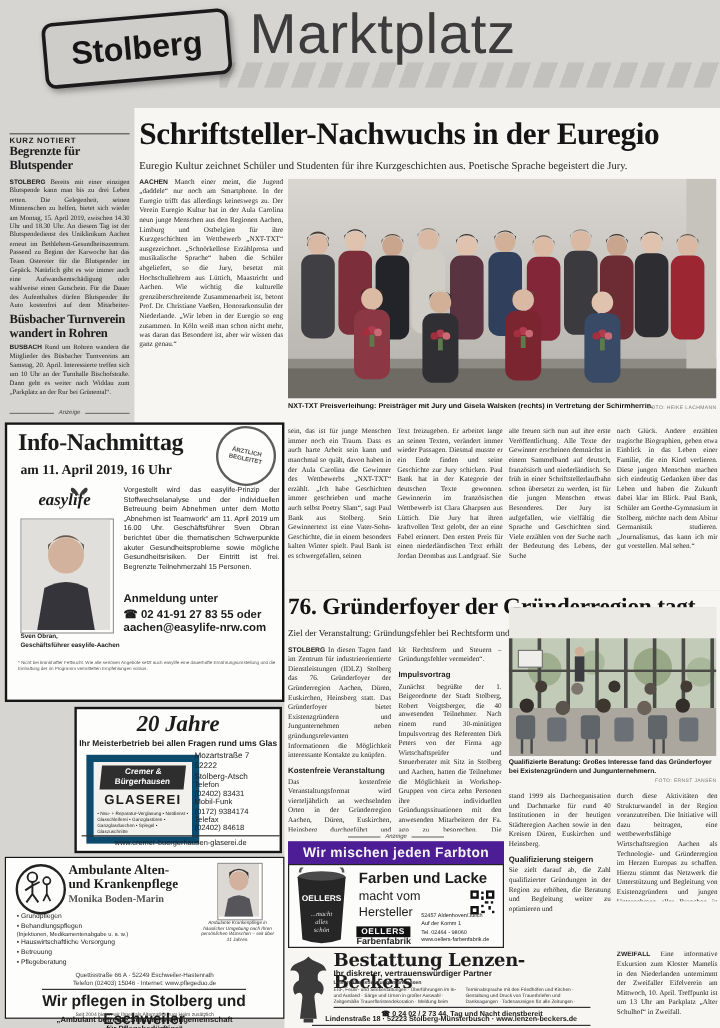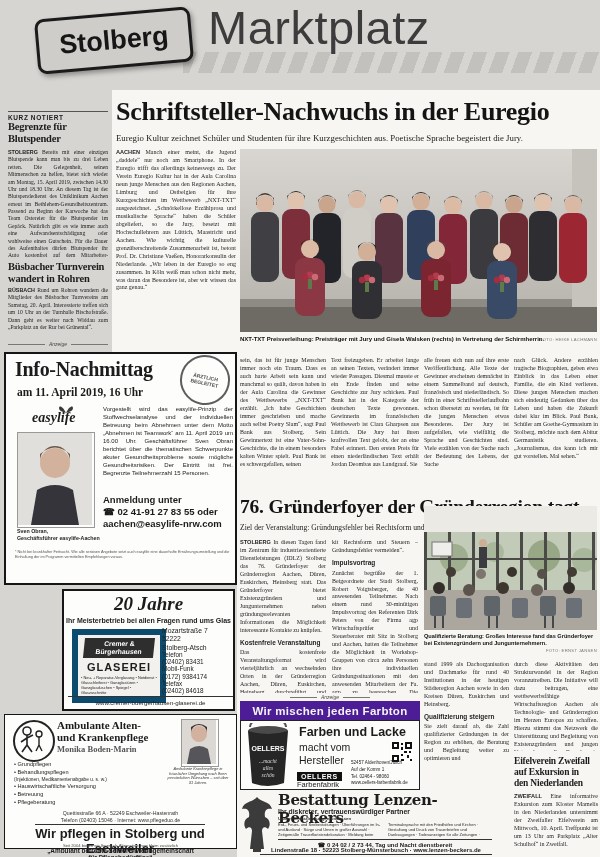--- a/index.html
+++ b/index.html
@@ -58,21 +58,21 @@
   .pf-sm{font-size:5.2px;color:#333}
   .pf-bold{font-size:13px;font-weight:bold}
   .pf-cap{font-size:3.9px;font-style:italic;color:#333;line-height:1.2;text-align:center}
   .rule{border-top:1px solid #333}
   
   .fb-head{background:#4c1d95;color:#f4f4f4;font-size:11.5px;font-weight:bold;display:flex;align-items:center;justify-content:center;letter-spacing:.3px}
   .fb-body{background:#fcfcfa;border:1px solid #222;box-sizing:border-box}
   .fb-t{font-size:12.5px;font-weight:bold}
   .fb-s{font-size:10.5px}
   .fb-brand{background:#111;color:#fff;font-size:7px;font-weight:bold;padding:1px 4px;letter-spacing:.5px}
-  .fb-brand2{font-size:7.5px;font-weight:normal}
+  .fb-brand2{font-size:7.5px;font-weight:bold}
   .fb-addr{font-size:4.6px;line-height:1.45;color:#222}
   
   .bs-title{font-family:"DejaVu Serif",serif;font-size:15px;font-weight:bold;letter-spacing:-.3px}
   .bs-sub{font-size:6.8px;font-weight:bold}
   .bs-in{font-size:4.4px;font-weight:bold;color:#333}
   .bs-li{font-size:4px;line-height:1.3;color:#2a2a2a}
   .bs-b{font-size:6px;font-weight:bold;text-align:center}
 </style>
 </head>
 <body>
@@ -377,23 +377,20 @@
   <div class="abs cap sans" style="left:424px;top:633px;width:173px;font-size:5.6px;line-height:1.25">Qualifizierte Beratung: Großes Interesse fand das Gründerfoyer bei Existenzgründern und Jungunternehmern.</div>
   <div class="abs credit sans" style="left:520px;top:648px;width:77px;text-align:right">FOTO: ERNST JANSEN</div>
 
   <div class="abs col ser j ov" style="left:424px;top:661px;width:85px;height:128px">
     <span>stand 1999 als Dachorganisation und Dachmarke für rund 40 Institutionen in der heutigen Städteregion Aachen sowie in den Kreisen Düren, Euskirchen und Heinsberg.</span>
     <div class="xhead">Qualifizierung steigern</div>
     <span>Sie zielt darauf ab, die Zahl qualifizierter Gründungen in der Region zu erhöhen, die Beratung und Begleitung weiter zu optimieren und</span>
   </div>
   <div class="abs col ser j ov" style="left:514px;top:661px;width:84px;height:90px">durch diese Aktivitäten den Strukturwandel in der Region voranzutreiben. Die Initiative will dazu beitragen, eine wettbewerbsfähige Wirtschaftsregion Aachen als Technologie- und Gründerregion im Herzen Europas zu schaffen. Hierzu stimmt das Netzwerk die Unterstützung und Begleitung von Existenzgründern und jungen Unternehmen aller Branchen in der Region aufeinander ab und koordiniert sie.</div>
 
-  <div class="abs h3 ser pre" style="left:514px;top:756px;width:84px">Eifelverein Zweifall
-auf Exkursion in
-den Niederlanden</div>
   <div class="abs col ser j ov" style="left:514px;top:793px;width:84px;height:62px">
     <span class="tag sans" style="font-size:5.6px">ZWEIFALL</span><span> Eine informative Exkursion zum Kloster Mamelis in den Niederlanden unternimmt der Zweifaller Eifelverein am Mittwoch, 10. April. Treffpunkt ist um 13 Uhr am Parkplatz „Alter Schulhof“ in Zweifall.</span>
   </div>
 
   <div class="abs anz i" style="left:290px;top:694px;width:80px">Anzeige</div>
   <div class="abs" style="left:240px;top:701px;width:180px;height:89px">
     <div class="fb-head sans" style="height:19px">Wir mischen jeden Farbton</div>
     <div class="fb-body abs" style="left:0;top:19px;width:180px;height:70px">
       <div class="abs" style="left:2px;top:2px">
         <svg width="50" height="64" viewBox="0 0 50 64">

